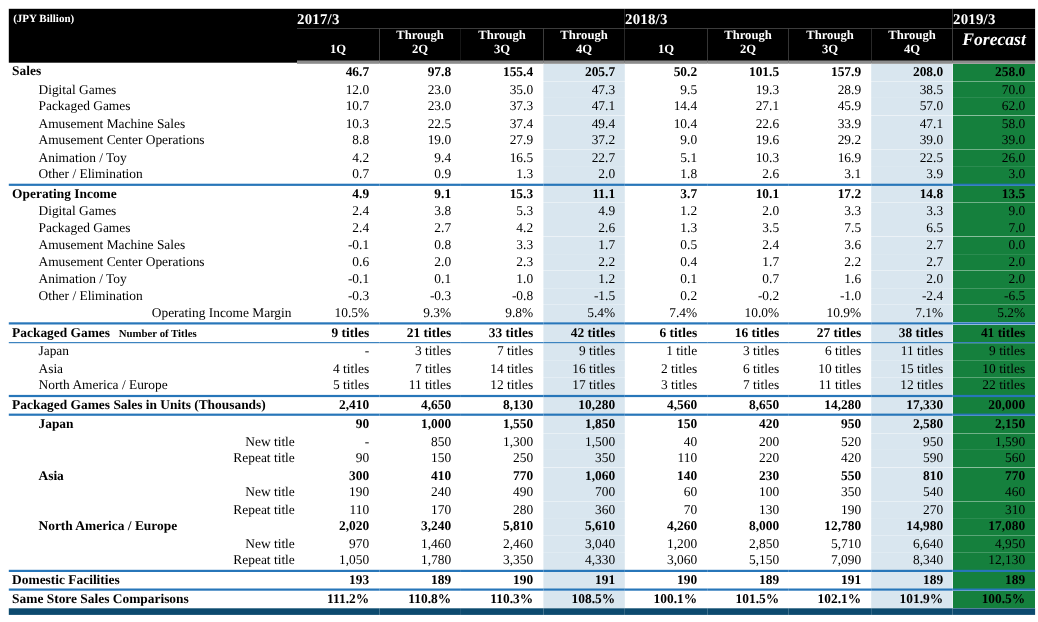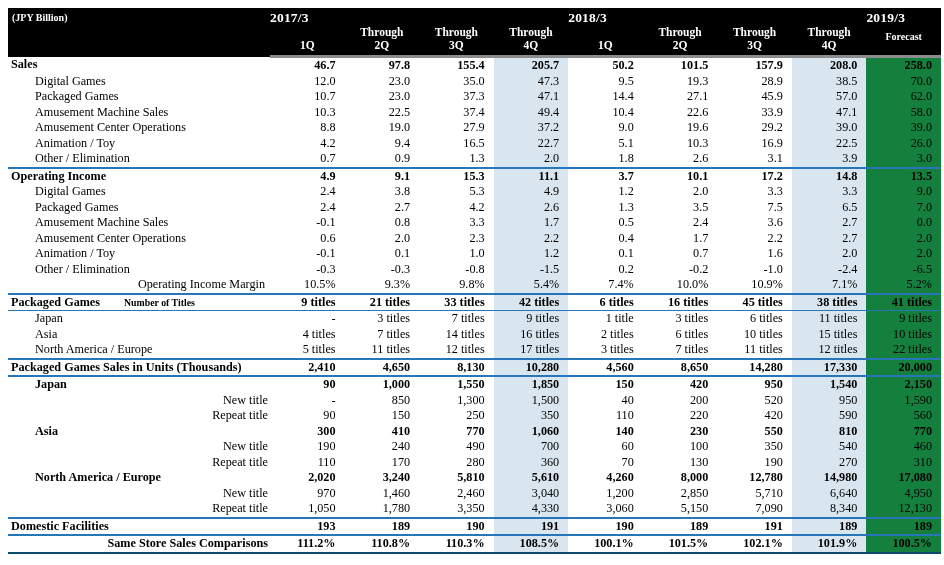--- a/index.html
+++ b/index.html
@@ -11,44 +11,44 @@
   }
   .page { padding: 8px 0 0 8px; }
   table.results { border-collapse: collapse; table-layout: fixed; width: 933px; }
   col.c-label { width: 262px; }
 
   
   thead th { background: #000000; color: #ffffff; font-weight: bold; padding: 0; }
   th.unit { text-align: left; vertical-align: top; font-size: 10px; padding: 4px 0 0 4px; }
   th.year { font-size: 13.5px; text-align: left; vertical-align: top; height: 17px; padding-top: 2px; letter-spacing: .2px; }
   th.colhead { vertical-align: bottom; font-size: 11.5px; line-height: 13px; text-align: center; height: 30px; padding-bottom: 3px; }
-  th.colhead.single { vertical-align: middle; font-size: 10px; padding-bottom: 8px; }
+  th.colhead.single { vertical-align: middle; font-size: 16px; padding-bottom: 8px; font-style: italic; }
   th.colhead .top, th.colhead .bot { display: block; }
 
   
   tbody td {
     height: 15.5px; line-height: 15.5px; font-size: 12.2px;
     text-align: right; padding: 0 9px 0 0; vertical-align: middle;
     white-space: nowrap; overflow: hidden;
   }
   td.label { text-align: left; padding: 0 2px 0 3px; }
   tr.i1 td.label, tr.i1b td.label { padding-left: 27px; }
   tr.i2 td.label { padding-left: 50px; text-align: right; }
   tr.r td.label { text-align: right; padding-right: 5px; }
   tr.s td, tr.i1b td { font-weight: bold; }
-  .sublabel { font-size: 9.8px; margin-left: 24px; }
+  .sublabel { font-size: 9.8px; margin-left: 8px; }
 
   
   td.hl { background: #d9e6ef; }
   td.fc { background: #15803d; }
 
   
   tr.bt-line td { border-top: 2px solid #2776b9; }
   tr.bt-thin td { border-top: 1px solid #2776b9; }
-  tr.bb-line td { border-bottom: 2px solid #0c4a6e; text-align: right; }
+  tr.bb-line td { border-bottom: 6px solid #0c4a6e; }
   tr.first td.num { border-top: 3px solid #8c8c8c; }
 </style>
 </head>
 <body>
 
 <div class="page">
   <table class="results">
     <colgroup>
       <col class="c-label">
         <col>
@@ -286,21 +286,21 @@
           <td class="num fc">5.2%</td>
         </tr>
         <tr class="s bt-line">
           <td class="label">Packaged Games<span class="sublabel">Number of Titles</span></td>
           <td class="num">9 titles</td>
           <td class="num">21 titles</td>
           <td class="num">33 titles</td>
           <td class="num hl">42 titles</td>
           <td class="num">6 titles</td>
           <td class="num">16 titles</td>
-          <td class="num">45 titles</td>
+          <td class="num">27 titles</td>
           <td class="num hl">38 titles</td>
           <td class="num fc">41 titles</td>
         </tr>
         <tr class="i1 bt-thin">
           <td class="label">Japan</td>
           <td class="num">-</td>
           <td class="num">3 titles</td>
           <td class="num">7 titles</td>
           <td class="num hl">9 titles</td>
           <td class="num">1 title</td>
@@ -347,21 +347,21 @@
         </tr>
         <tr class="i1b bt-line">
           <td class="label">Japan</td>
           <td class="num">90</td>
           <td class="num">1,000</td>
           <td class="num">1,550</td>
           <td class="num hl">1,850</td>
           <td class="num">150</td>
           <td class="num">420</td>
           <td class="num">950</td>
-          <td class="num hl">1,540</td>
+          <td class="num hl">2,580</td>
           <td class="num fc">2,150</td>
         </tr>
         <tr class="i2">
           <td class="label">New title</td>
           <td class="num">-</td>
           <td class="num">850</td>
           <td class="num">1,300</td>
           <td class="num hl">1,500</td>
           <td class="num">40</td>
           <td class="num">200</td>

